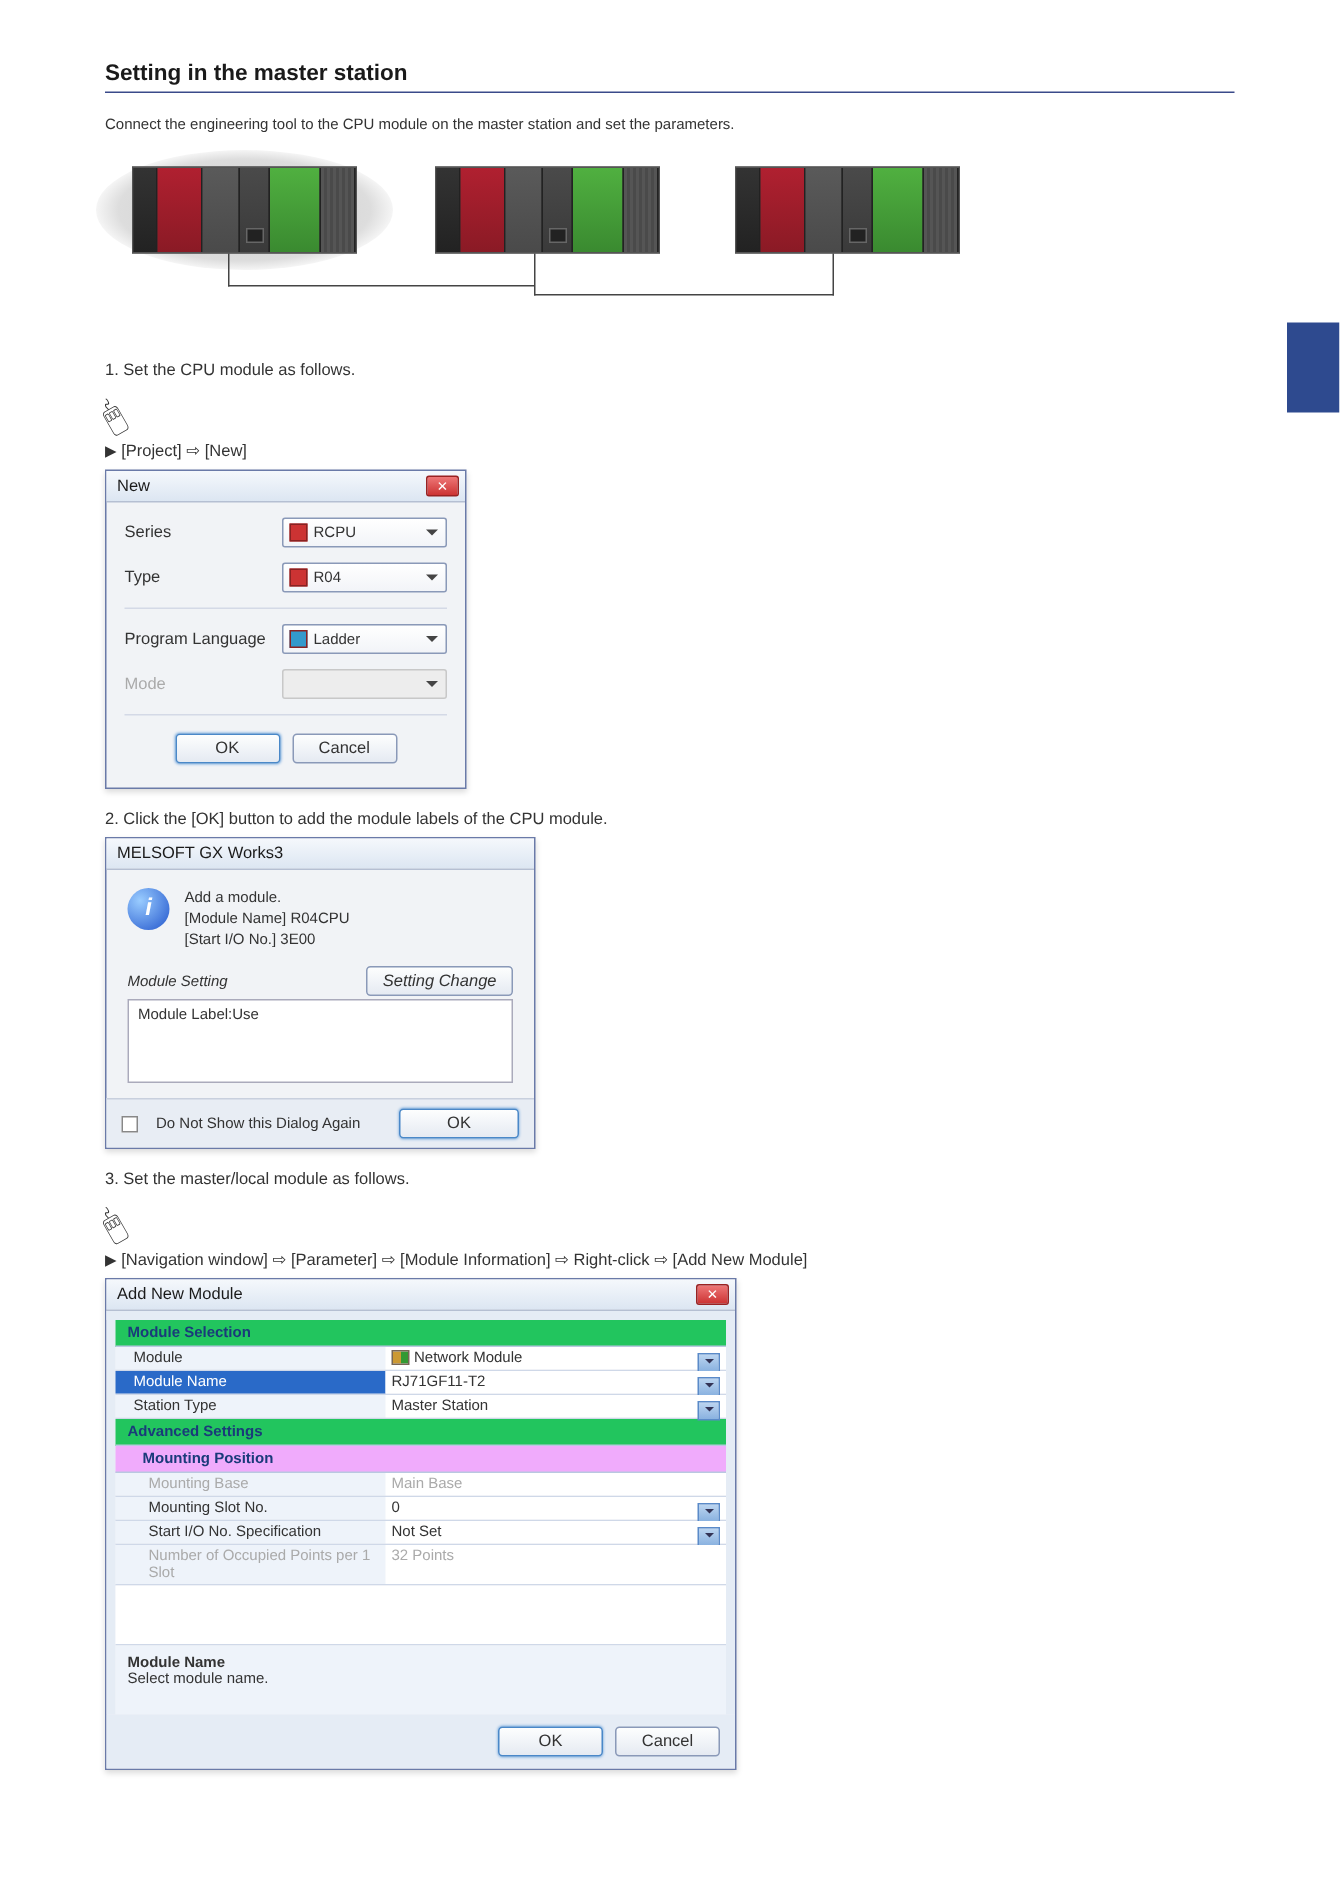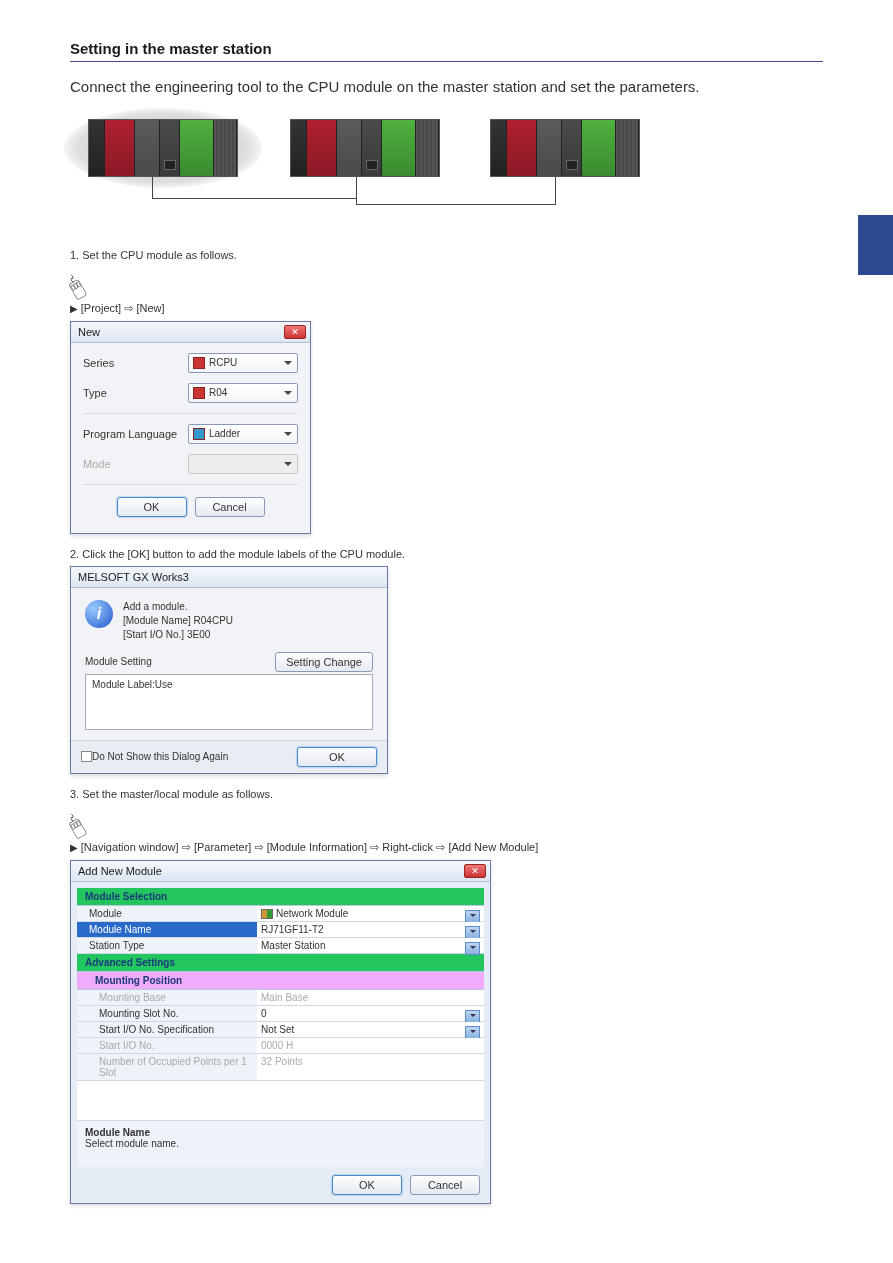--- a/index.html
+++ b/index.html
@@ -24,21 +24,21 @@
   }
   .section-heading {
     font-size: 15px;
     font-weight: bold;
     color: #1a1a1a;
     border-bottom: 1px solid #3a4a8a;
     padding-bottom: 4px;
     margin-bottom: 14px;
   }
   .intro-text {
-    font-size: 15px;
+    font-size: 10px;
     line-height: 1.5;
     margin-bottom: 10px;
   }
   
   .device-diagram {
     position: relative;
     height: 130px;
     margin-bottom: 10px;
   }
   .device-unit {
@@ -150,31 +150,31 @@
   .msg-top { display:flex; gap:10px; margin-bottom:10px;}
   .info-icon {
     width:28px;height:28px;border-radius:50%;
     background: radial-gradient(circle at 30% 30%, #9cf,#25c);
     color:#fff;font-weight:bold;text-align:center;line-height:28px;font-size:16px;
     font-style: italic;
   }
   .msg-text { font-size:10px; line-height:1.4; }
   .module-setting-row {
     display:flex;justify-content:space-between;align-items:center;
-    font-size:10px; margin-bottom:2px;
+    font-size:10px; margin-bottom:2px;font-style:italic;
   }
   .setting-area {
     border:1px solid #aab;
     background:#fff;
     height:56px;
     padding:4px 6px;
     font-size:10px;
     margin-bottom:10px;
   }
-  .chk-row { font-size:10px; display:flex; align-items:center; gap:0;}
+  .chk-row { font-size:10px; display:flex; align-items:center; gap:12px;}
   .chk { width:11px;height:11px;border:1px solid #888;background:#fff;display:inline-block;}
   .msgbox-footer {
     display:flex;justify-content:space-between;align-items:center;
     padding: 6px 10px;
     border-top:1px solid #c8cfdd;
     background:#e8edf4;
   }
   
   .propgrid { font-size:10px; }
   .pg-section-hdr {
@@ -297,21 +297,21 @@
       <div class="btn-row">
         <div class="btn primary">OK</div>
         <div class="btn">Cancel</div>
       </div>
     </div>
   </div>
 
   <div class="step-text">2. Click the [OK] button to add the module labels of the CPU module.</div>
 
   
-  <div class="dialog msgbox" style="width:318px;">
+  <div class="dialog msgbox" style="width:287px;">
     <div class="dlg-title">MELSOFT GX Works3</div>
     <div class="dlg-body" style="padding-bottom:0;">
       <div class="msg-top">
         <div class="info-icon">i</div>
         <div class="msg-text">
           <div>Add a module.</div>
           <div>[Module Name] R04CPU</div>
           <div>[Start I/O No.] 3E00</div>
         </div>
       </div>
@@ -367,24 +367,20 @@
       </div>
       <div class="pg-row">
         <div class="k indent">Mounting Slot No.</div>
         <div class="v combo-v"><span>0</span></div>
       </div>
       <div class="pg-row">
         <div class="k indent">Start I/O No. Specification</div>
         <div class="v combo-v"><span>Not Set</span></div>
       </div>
       <div class="pg-row faded">
-        <div class="k indent">Start I/O No.</div>
-        <div class="v">0000 H</div>
-      </div>
-      <div class="pg-row faded">
         <div class="k indent">Number of Occupied Points per 1 Slot</div>
         <div class="v">32 Points</div>
       </div>
       <div class="pg-white"></div>
       <div class="pg-desc">
         <b>Module Name</b><br>
         <span>Select module name.</span>
       </div>
     </div>
     <div class="pg-footer">

